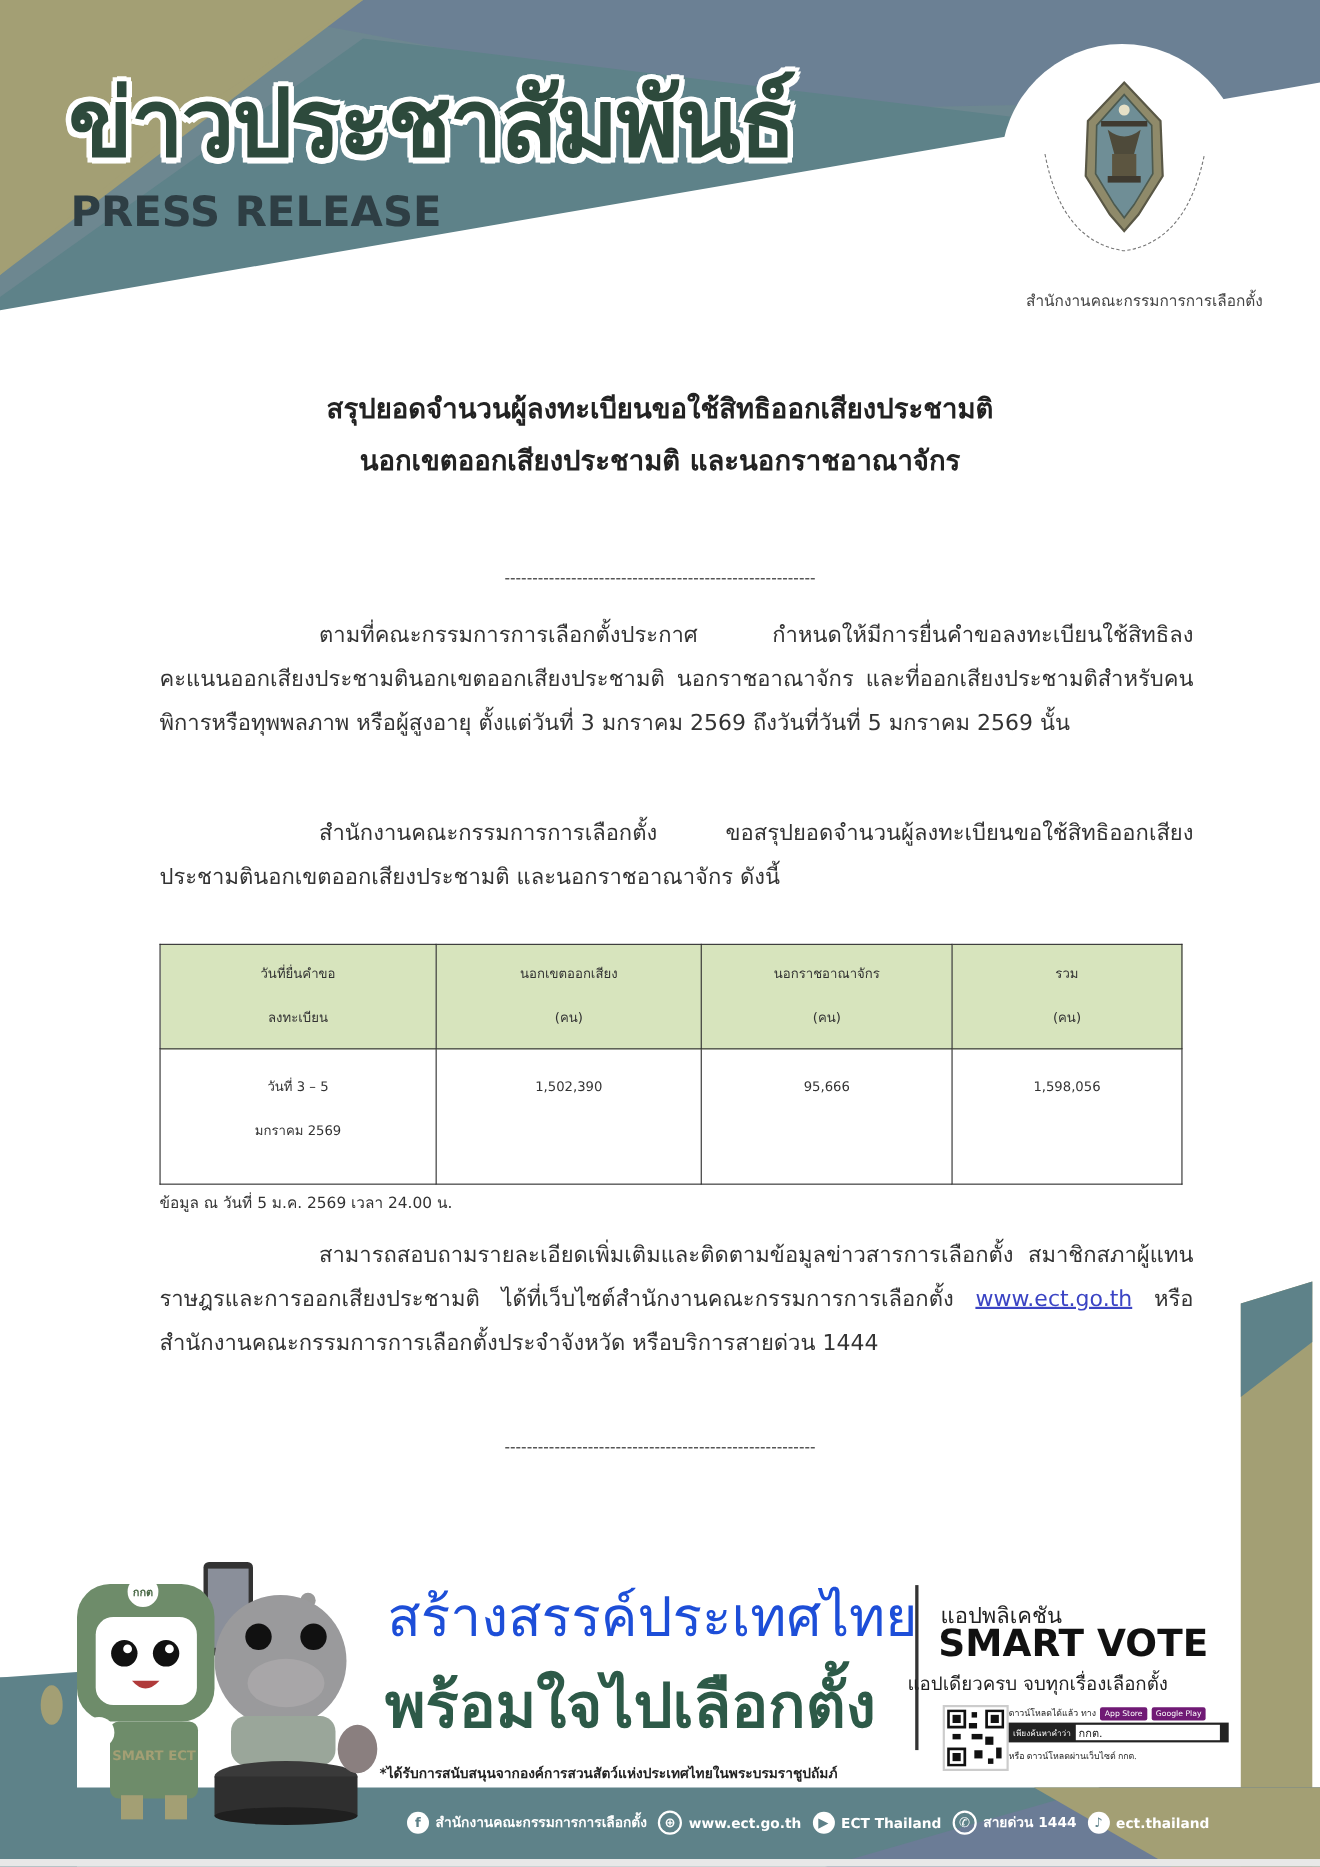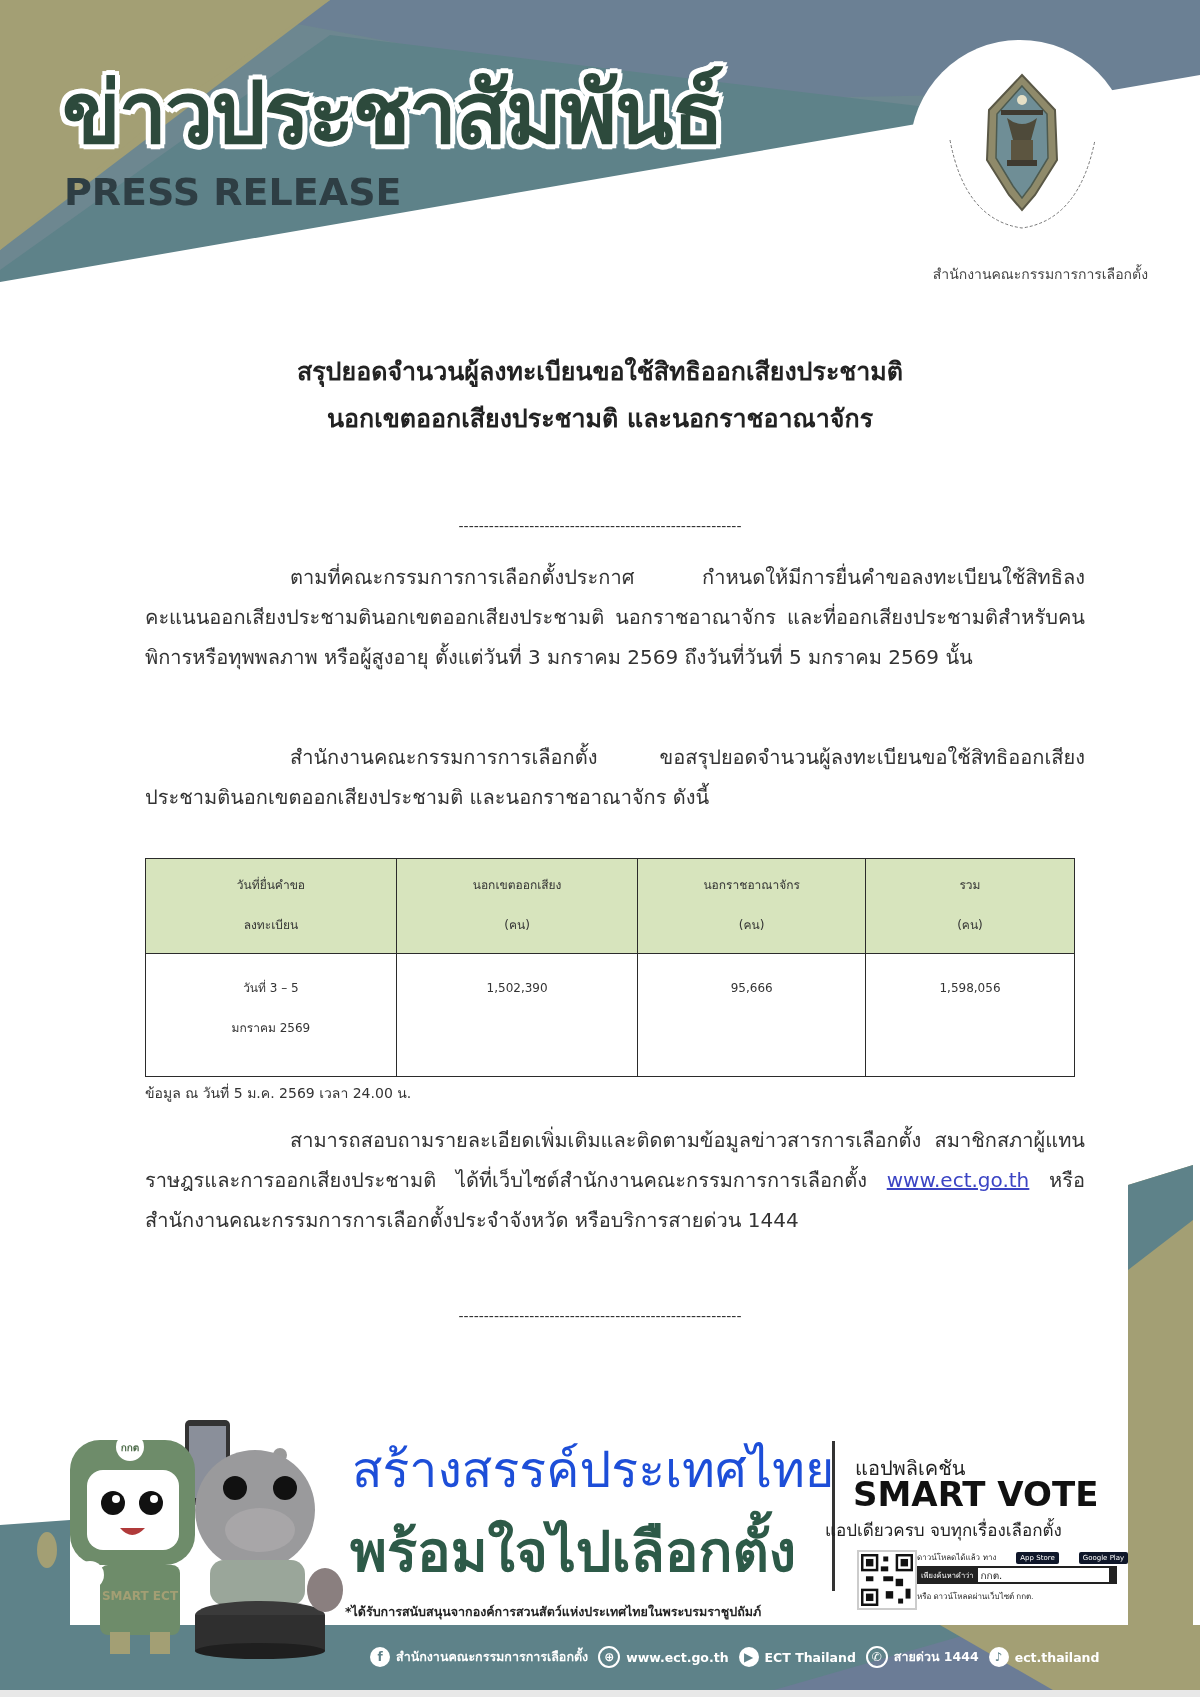--- a/index.html
+++ b/index.html
@@ -66,22 +66,22 @@
 
     
     .slogan-1 { left: 352px; top: 1445px; font-size: 50px; color: #1d4ed8; line-height: 1; }
     .slogan-2 { left: 350px; top: 1512px; font-size: 56px; font-weight: bold; color: #2d5a48; line-height: 1; margin-top: 12px; }
     .sponsor { left: 345px; top: 1602px; font-size: 12.5px; color: #222; font-weight: bold; }
     .vbar { left: 832px; top: 1441px; width: 3px; height: 150px; background: #333; }
     .app-label { left: 855px; top: 1452px; font-size: 20px; color: #222; }
     .app-name { left: 853px; top: 1474px; font-size: 34px; font-weight: bold; color: #111; letter-spacing: 0px; }
     .app-tag { left: 825px; top: 1516px; font-size: 17px; color: #222; }
     .qr { left: 857px; top: 1550px; width: 52px; height: 52px; background: #fff; border: 2px solid #ccc; padding: 2px; }
-    .dl-row { left: 917px; top: 1551px; font-size: 8px; color: #222; display: flex; align-items: center; gap: 20px; }
-    .store-btn { background: #0f172a; color: #fff; font-size: 7px; padding: 2px 4px; border-radius: 2px; }
+    .dl-row { left: 917px; top: 1551px; font-size: 8px; color: #222; display: flex; align-items: center; gap: 4px; }
+    .store-btn { background: #701a75; color: #fff; font-size: 7px; padding: 2px 4px; border-radius: 2px; }
     .search-row {
       left: 917px; top: 1566px; width: 200px; height: 18px; background: #222; display: flex; align-items: center;
     }
     .search-label { color: #fff; font-size: 7.5px; padding: 0 4px; white-space: nowrap; }
     .search-input { background: #fff; color: #222; font-size: 10px; height: 14px; flex: 1; border: 0; padding: 0 3px; margin-right: 4px; font-family: "DejaVu Sans", sans-serif; }
     .search-btn { color: #fff; font-size: 9px; padding: 0 4px; }
     .web-row { left: 917px; top: 1590px; font-size: 8px; color: #222; font-family: Liberation Serif, serif; }
 
     .footer-bar {
       left: 370px; top: 1646px; display: flex; align-items: center; gap: 10px;

